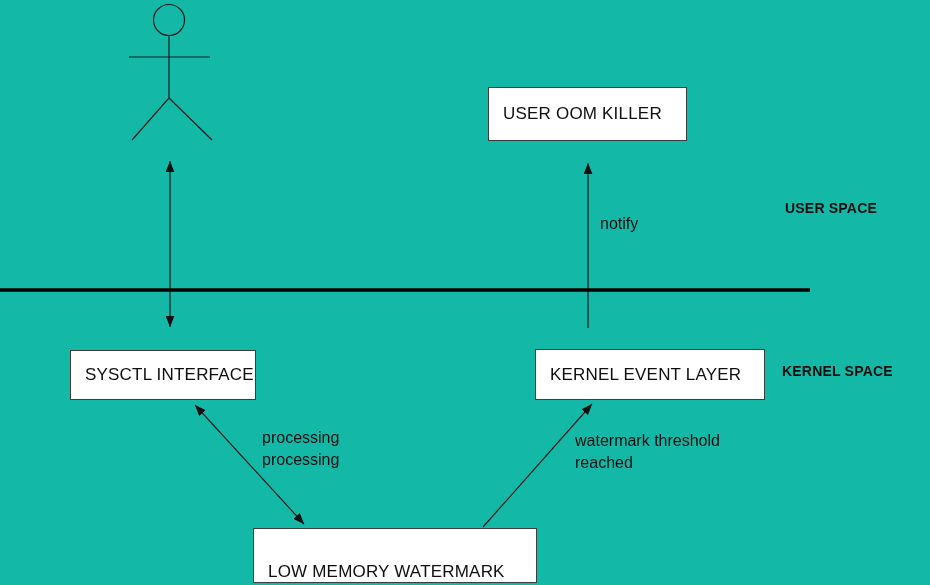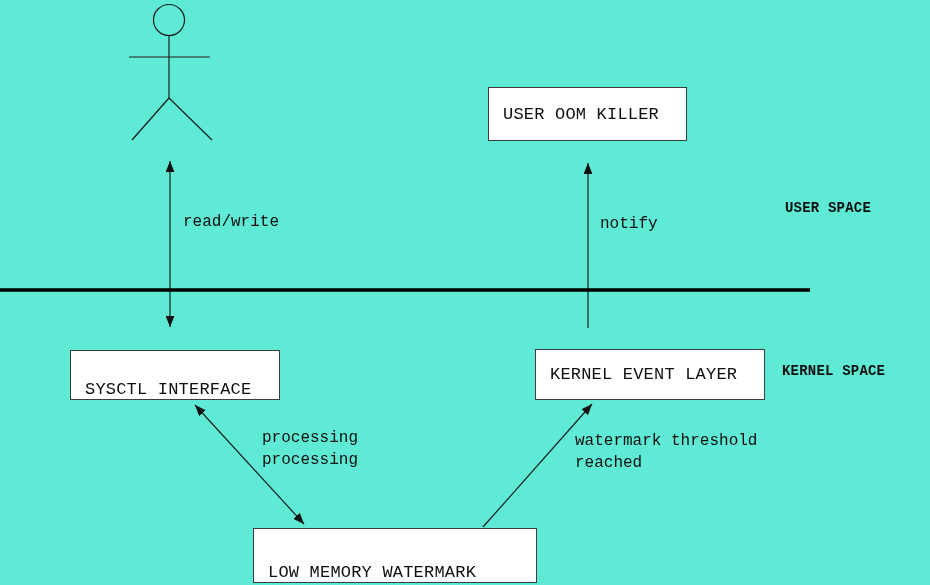--- a/index.html
+++ b/index.html
@@ -1,23 +1,23 @@
 <!DOCTYPE html>
 <html><head>
 <meta charset="utf-8">
 <style>
   html, body {
     margin: 0; padding: 0; background: #ffffff;
   }
   .canvas {
     position: relative;
     width: 930px; height: 585px;
-    background: #5eead4;
+    background: #14b8a6;
     overflow: hidden;
-    font-family: Liberation Mono, monospace;
+    font-family: Liberation Sans, sans-serif;
     color: #0f0f0f;
   }
   .layer {
     position: absolute; left: 0; top: 0;
   }
   .box {
     position: absolute;
     box-sizing: border-box;
     border: 1px solid #3c3c3c;
     background: #ffffff;
@@ -73,38 +73,37 @@
       <line x1="483" y1="527" x2="592" y2="404" marker-end="url(#arr)"></line>
     </g>
 
     <line x1="0" y1="290" x2="810" y2="290" stroke="#000000" stroke-width="3.5"></line>
   </svg>
 
   <div class="box" style="left:488px; top:87px;  width:199px; height:54px;">
     <span>USER OOM KILLER</span>
   </div>
 
-  <div class="box" style="left:70px;  top:350px; width:210px; height:50px;align-items:flex-end;">
+  <div class="box" style="left:70px;  top:350px; width:186px; height:50px;">
     <span>SYSCTL INTERFACE</span>
   </div>
 
   <div class="box" style="left:488px; top:349px; width:230px; height:51px;margin-left:47px;">
     <span>KERNEL EVENT LAYER</span>
   </div>
 
   <div class="box" style="left:253px; top:528px; width:284px; height:55px;align-items:flex-end;">
     <span>LOW MEMORY WATERMARK</span>
   </div>
 
   <div class="space-label" style="left:785px; top:200px;">USER SPACE</div>
 
   <div class="space-label" style="left:782px; top:363px;text-align:center;">KERNEL SPACE</div>
 
   <div class="edge-label" style="left:183px; top:211px;">
-    <div>read/write</div>
   </div>
 
   <div class="edge-label" style="left:600px; top:213px;">notify</div>
 
   <div class="edge-label" style="left:262px; top:427px;">
     <div>processing</div>
     <div>processing</div>
   </div>
 
   <div class="edge-label" style="left:575px; top:430px;">

